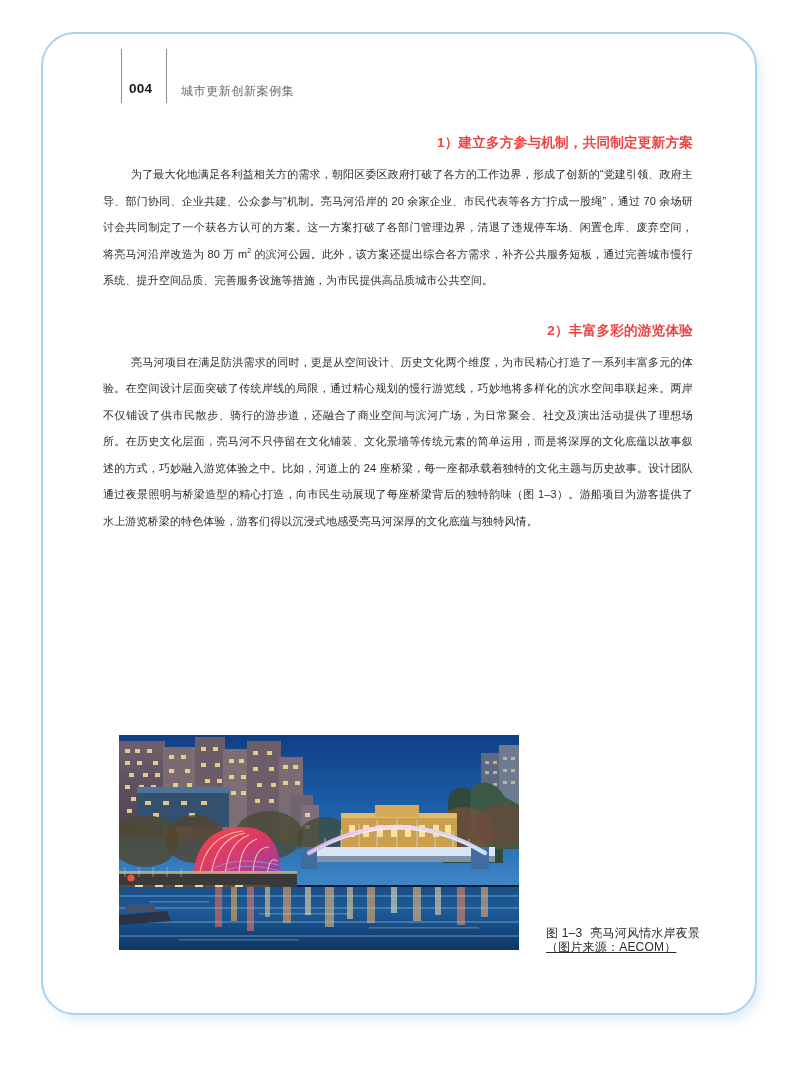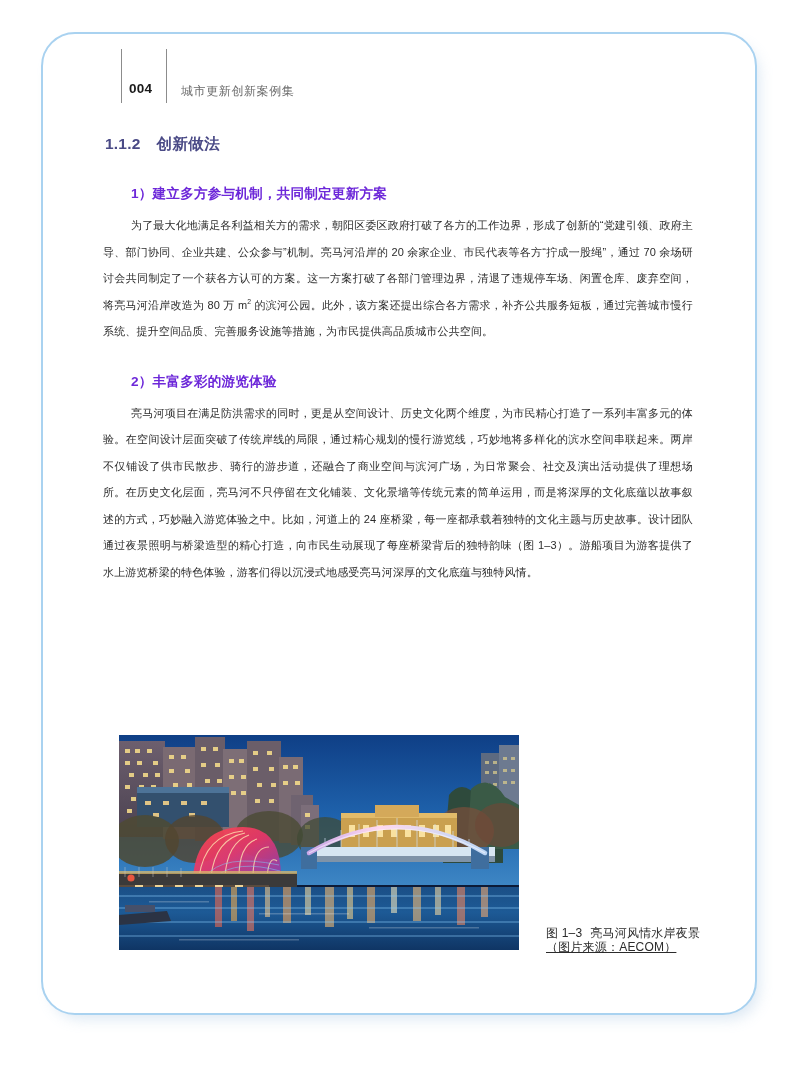--- a/index.html
+++ b/index.html
@@ -95,23 +95,24 @@
     letter-spacing: 0.2px;
   }
   .section-title .gap {
     display: inline-block;
     width: 16px;
   }
 
   .sub-head {
     font-size: 13.6px;
     font-weight: bold;
-    color: #6d28d9;
+    color: #ef4444;
     margin: 0 0 9px 28px;
     letter-spacing: 0.2px;
+    text-align: right;
   }
 
   .body-para {
     font-size: 11px;
     color: #2b2b2b;
     line-height: 26.5px;
     margin: 0;
     text-align: justify;
     text-justify: inter-ideograph;
     letter-spacing: 0.15px;
@@ -166,23 +167,20 @@
 
     <div class="header">
       <div class="header-rule r1"></div>
       <div class="header-rule r2"></div>
       <div class="folio">004</div>
       <div class="running-title">城市更新创新案例集</div>
     </div>
 
     <div class="content">
 
-      <h2 class="section-title">
-        <span class="num">1.1.2</span><span class="gap"></span><span>创新做法</span>
-      </h2>
 
       <h3 class="sub-head">1）建立多方参与机制，共同制定更新方案</h3>
       <p class="body-para"><span>为了最大化地满足各利益相关方的需求，朝阳区委区政府打破了各方的工作边界，形成了创新的“党建引领、政府主导、部门协同、企业共建、公众参与”机制。亮马河沿岸的 20 余家企业、市民代表等各方“拧成一股绳”，通过 70 余场研讨会共同制定了一个获各方认可的方案。这一方案打破了各部门管理边界，清退了违规停车场、闲置仓库、废弃空间，将亮马河沿岸改造为 80 万 m</span><sup>2</sup><span> 的滨河公园。此外，该方案还提出综合各方需求，补齐公共服务短板，通过完善城市慢行系统、提升空间品质、完善服务设施等措施，为市民提供高品质城市公共空间。</span></p>
 
       <div class="para-gap"></div>
 
       <h3 class="sub-head">2）丰富多彩的游览体验</h3>
       <p class="body-para">亮马河项目在满足防洪需求的同时，更是从空间设计、历史文化两个维度，为市民精心打造了一系列丰富多元的体验。在空间设计层面突破了传统岸线的局限，通过精心规划的慢行游览线，巧妙地将多样化的滨水空间串联起来。两岸不仅铺设了供市民散步、骑行的游步道，还融合了商业空间与滨河广场，为日常聚会、社交及演出活动提供了理想场所。在历史文化层面，亮马河不只停留在文化铺装、文化景墙等传统元素的简单运用，而是将深厚的文化底蕴以故事叙述的方式，巧妙融入游览体验之中。比如，河道上的 24 座桥梁，每一座都承载着独特的文化主题与历史故事。设计团队通过夜景照明与桥梁造型的精心打造，向市民生动展现了每座桥梁背后的独特韵味（图 1–3）。游船项目为游客提供了水上游览桥梁的特色体验，游客们得以沉浸式地感受亮马河深厚的文化底蕴与独特风情。</p>
 
     </div>

